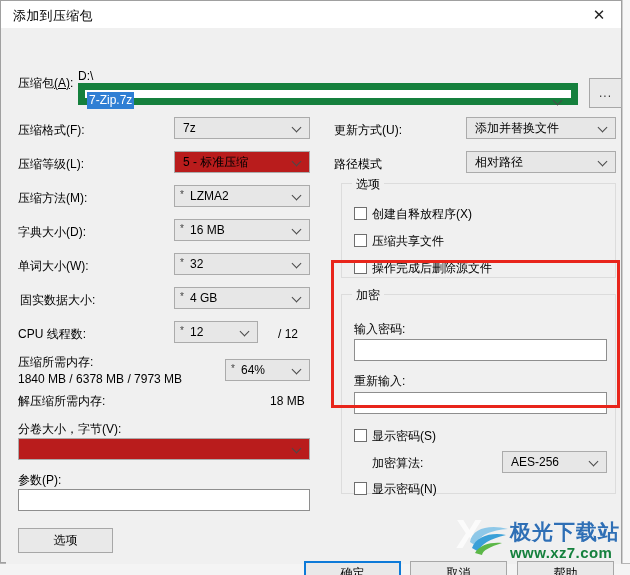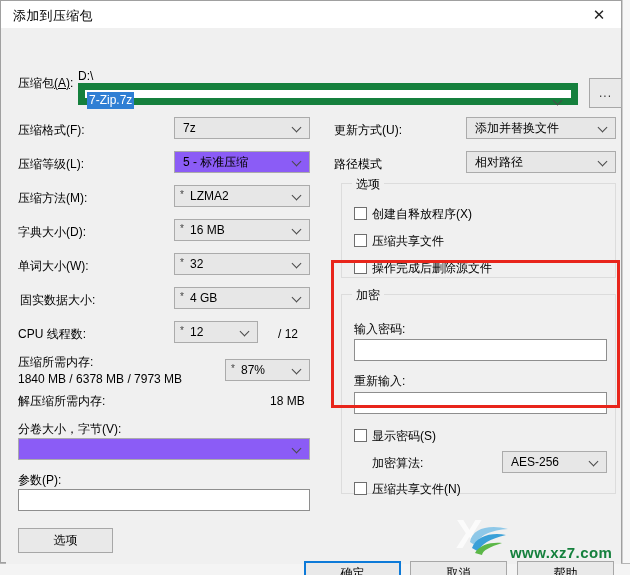--- a/index.html
+++ b/index.html
@@ -20,21 +20,21 @@
   #titlebar{position:absolute;left:0;top:0;width:620px;height:27px;background:#ffffff;}
   #title-text{position:absolute;left:12px;top:6px;font-size:13px;color:#000;letter-spacing:.3px;}
   #close-btn{position:absolute;right:0;top:0;width:44px;height:27px;display:flex;align-items:center;justify-content:center;font-size:15px;color:#222;cursor:default;}
   #client{position:absolute;left:5px;top:27px;width:615px;height:536px;background:#f0f0f0;}
 
   .lbl{position:absolute;font-size:12px;color:#000;white-space:nowrap;line-height:14px;}
   .ul{text-decoration:underline;}
 
   .combo{position:absolute;box-sizing:border-box;height:22px;background:#e7e7e7;border:1px solid #ababab;
          font-size:12px;color:#000;display:flex;align-items:center;padding-left:8px;}
-  .combo.white{background:#8b5cf6;}
+  .combo.white{background:#b91c1c;}
   .combo .chev{position:absolute;right:7px;top:5px;width:9px;height:9px;}
   .combo .chev:before{content:"";position:absolute;left:0;top:1px;width:6px;height:6px;border-right:1.3px solid #4a4a4a;border-bottom:1.3px solid #4a4a4a;transform:rotate(45deg);}
   .combo .star{position:absolute;left:5px;top:3px;font-size:10px;color:#444;}
   .combo .val{padding-left:0;}
   .combo.starred .val{margin-left:7px;}
 
   .txtbox{position:absolute;box-sizing:border-box;height:22px;background:#ffffff;border:1px solid #8e8e8e;}
 
   
   #path-label{position:absolute;left:72px;top:41px;font-size:12px;color:#000;}
@@ -136,21 +136,21 @@
       <span class="star">*</span>
       <span class="val">12</span>
       <span class="chev"></span>
     </div>
     <div class="lbl" style="left:272px;top:299px;">/ 12</div>
 
     <div class="lbl" style="left:12px;top:327px;">压缩所需内存:</div>
     <div class="lbl" style="left:12px;top:344px;">1840 MB / 6378 MB / 7973 MB</div>
     <div class="combo starred" style="left:219px;top:331px;width:85px;">
       <span class="star">*</span>
-      <span class="val">87%</span>
+      <span class="val">64%</span>
       <span class="chev"></span>
     </div>
 
     <div class="lbl" style="left:12px;top:366px;">解压缩所需内存:</div>
     <div class="lbl" style="left:264px;top:366px;">18 MB</div>
 
     <div class="lbl" style="left:12px;top:394px;">分卷大小，字节(V):</div>
     <div class="combo white" style="left:12px;top:410px;width:292px;">
       <span class="val"></span>
       <span class="chev"></span>
@@ -192,33 +192,34 @@
     <div class="chk" style="left:348px;top:401px;"></div>
     <div class="lbl" style="left:366px;top:401px;">显示密码(S)</div>
 
     <div class="lbl" style="left:366px;top:428px;">加密算法:</div>
     <div class="combo" style="left:496px;top:423px;width:105px;">
       <span class="val">AES-256</span>
       <span class="chev"></span>
     </div>
 
     <div class="chk" style="left:348px;top:454px;"></div>
-    <div class="lbl" style="left:366px;top:454px;">压缩共享文件(N)</div>
+    <div class="lbl" style="left:366px;top:454px;">显示密码(N)</div>
 
     <div class="btn" style="left:12px;top:500px;width:95px;height:25px;">选项</div>
     <div class="btn focus" style="left:298px;top:533px;width:97px;height:24px;">确定</div>
     <div class="btn" style="left:404px;top:533px;width:97px;height:24px;">取消</div>
     <div class="btn" style="left:511px;top:533px;width:97px;height:24px;">帮助</div>
 
   </div>
 </div>
 
 <div id="red-box"></div>
 
 <div id="wm">
   <div class="ghost">X</div>
   <svg class="swirl" viewBox="0 0 46 34">
     <path d="M4 20 C6 6, 24 2, 42 7 C26 8, 12 13, 10 24 Z" fill="#8ec8e8"></path>
     <path d="M6 26 C10 14, 26 10, 40 13 C24 17, 14 22, 13 30 Z" fill="#3aa0d8"></path>
     <path d="M9 31 C14 22, 26 20, 36 21 C24 25, 17 28, 16 33 Z" fill="#5cb748"></path>
   </svg>
+  <div class="cn">极光下载站</div>
   <div class="url">www.xz7.com</div>
 </div>
 
 </body></html>

